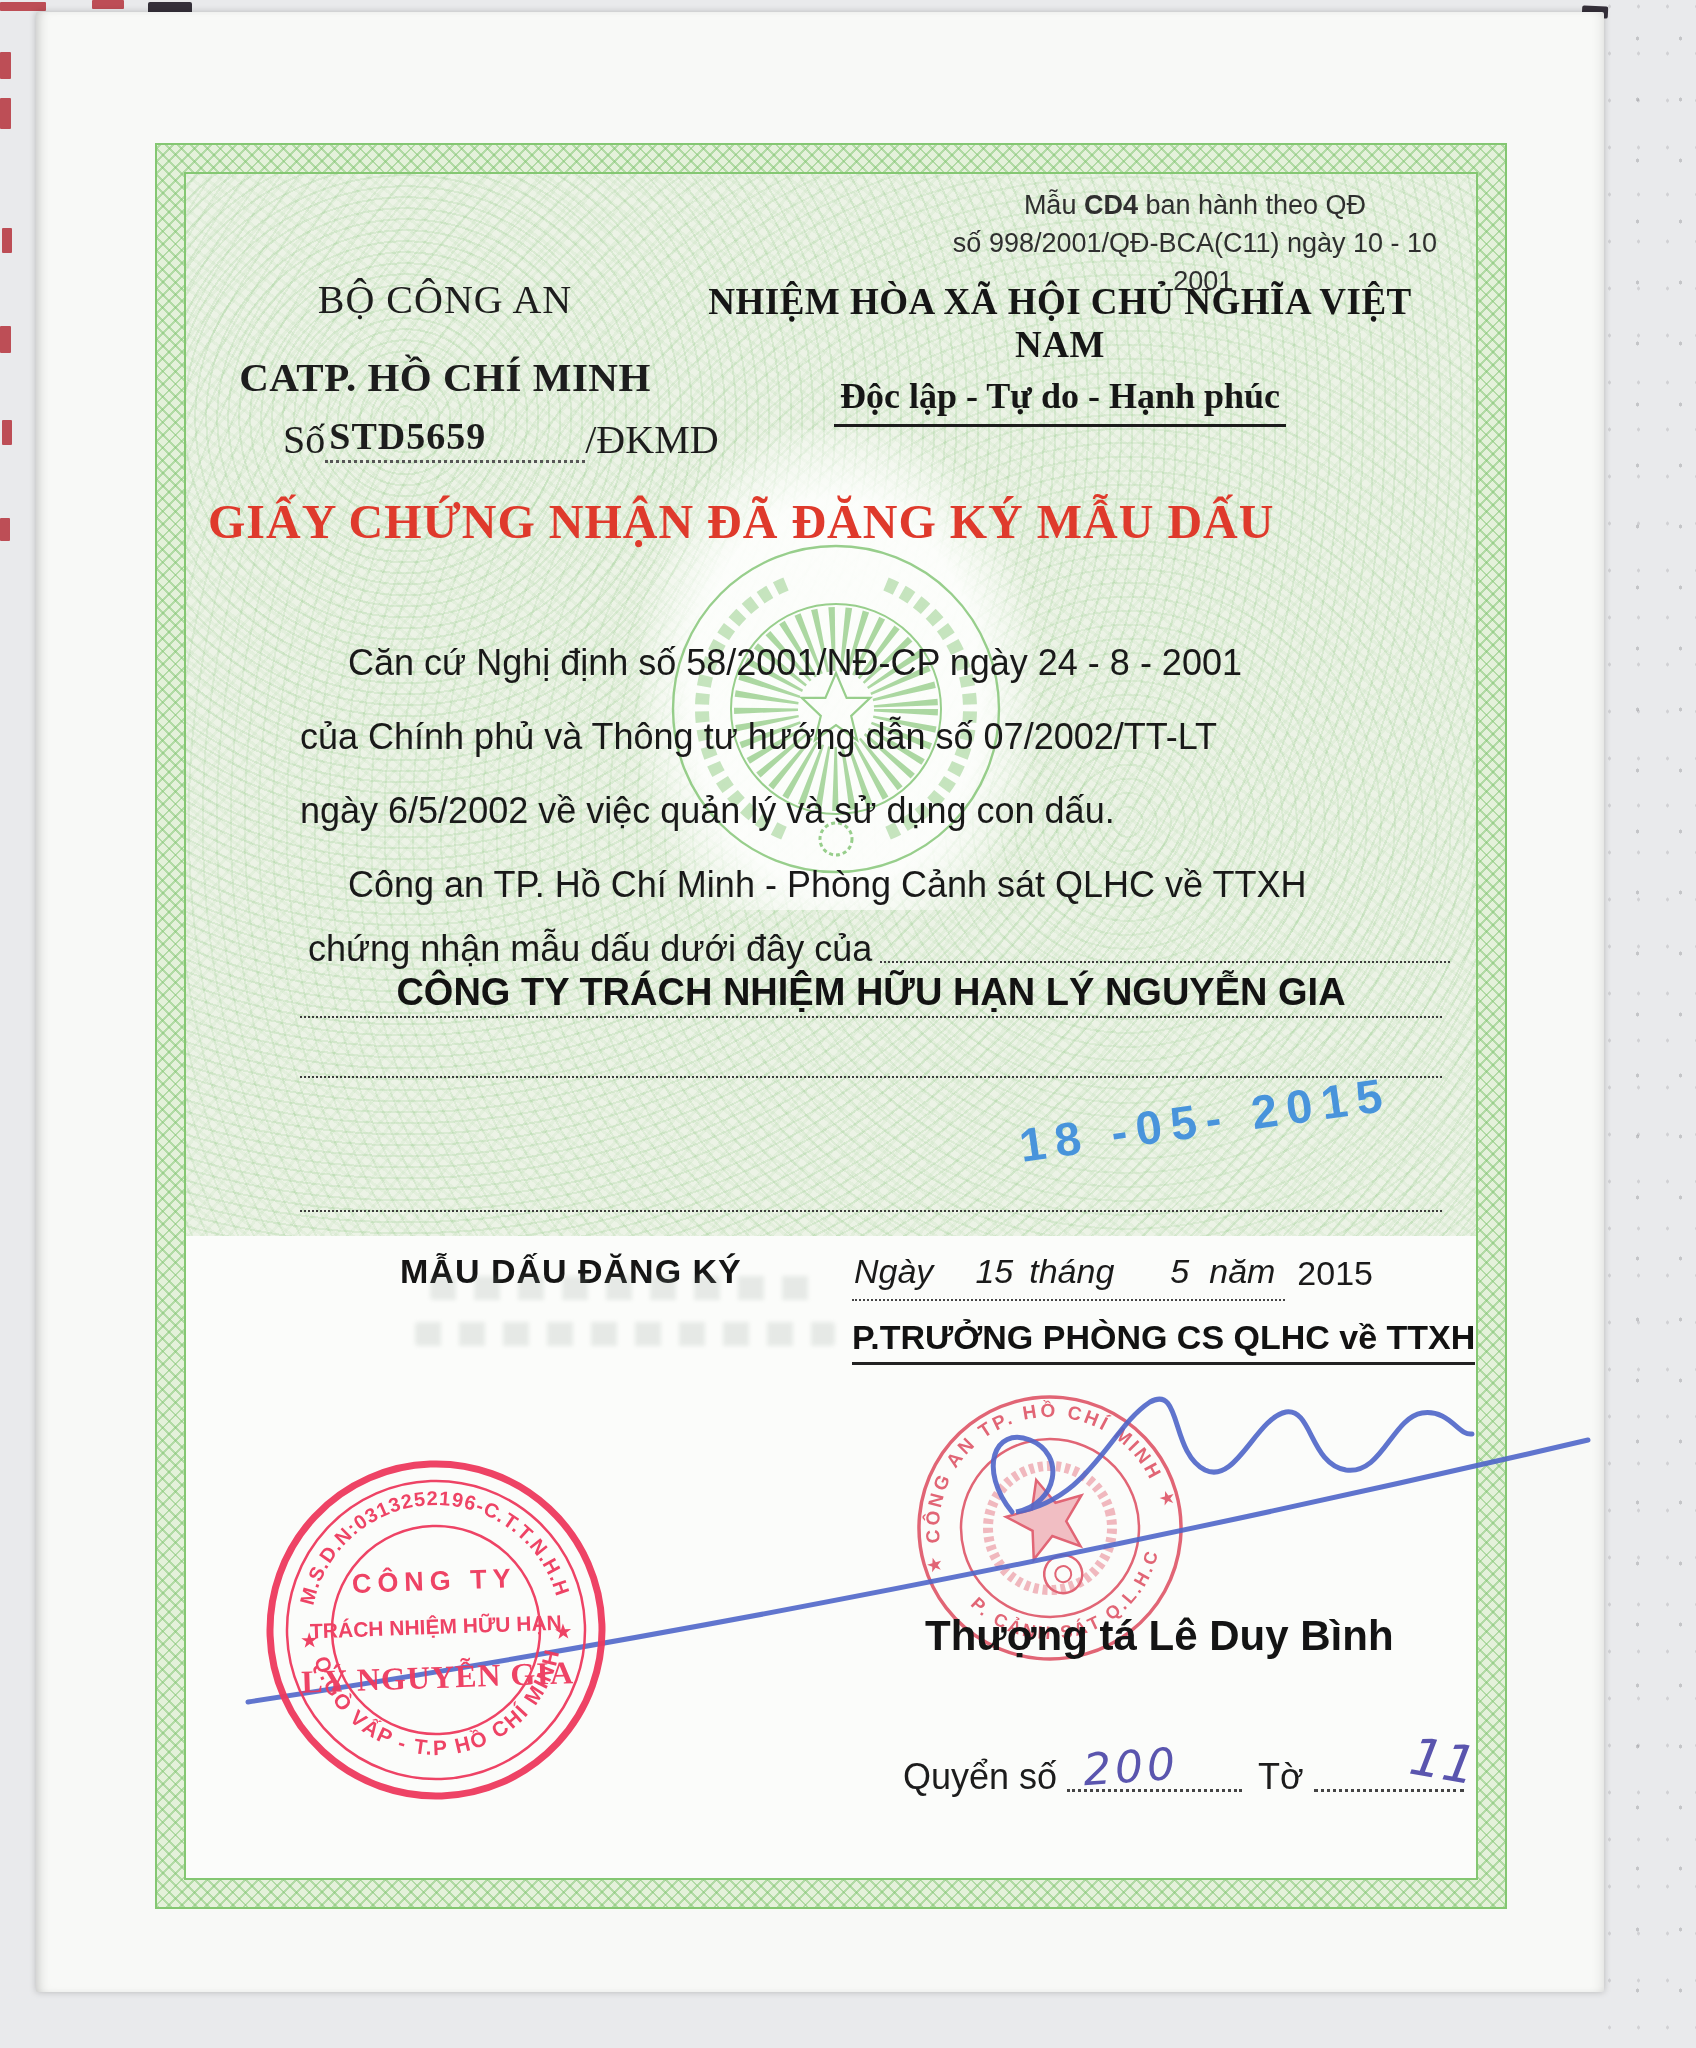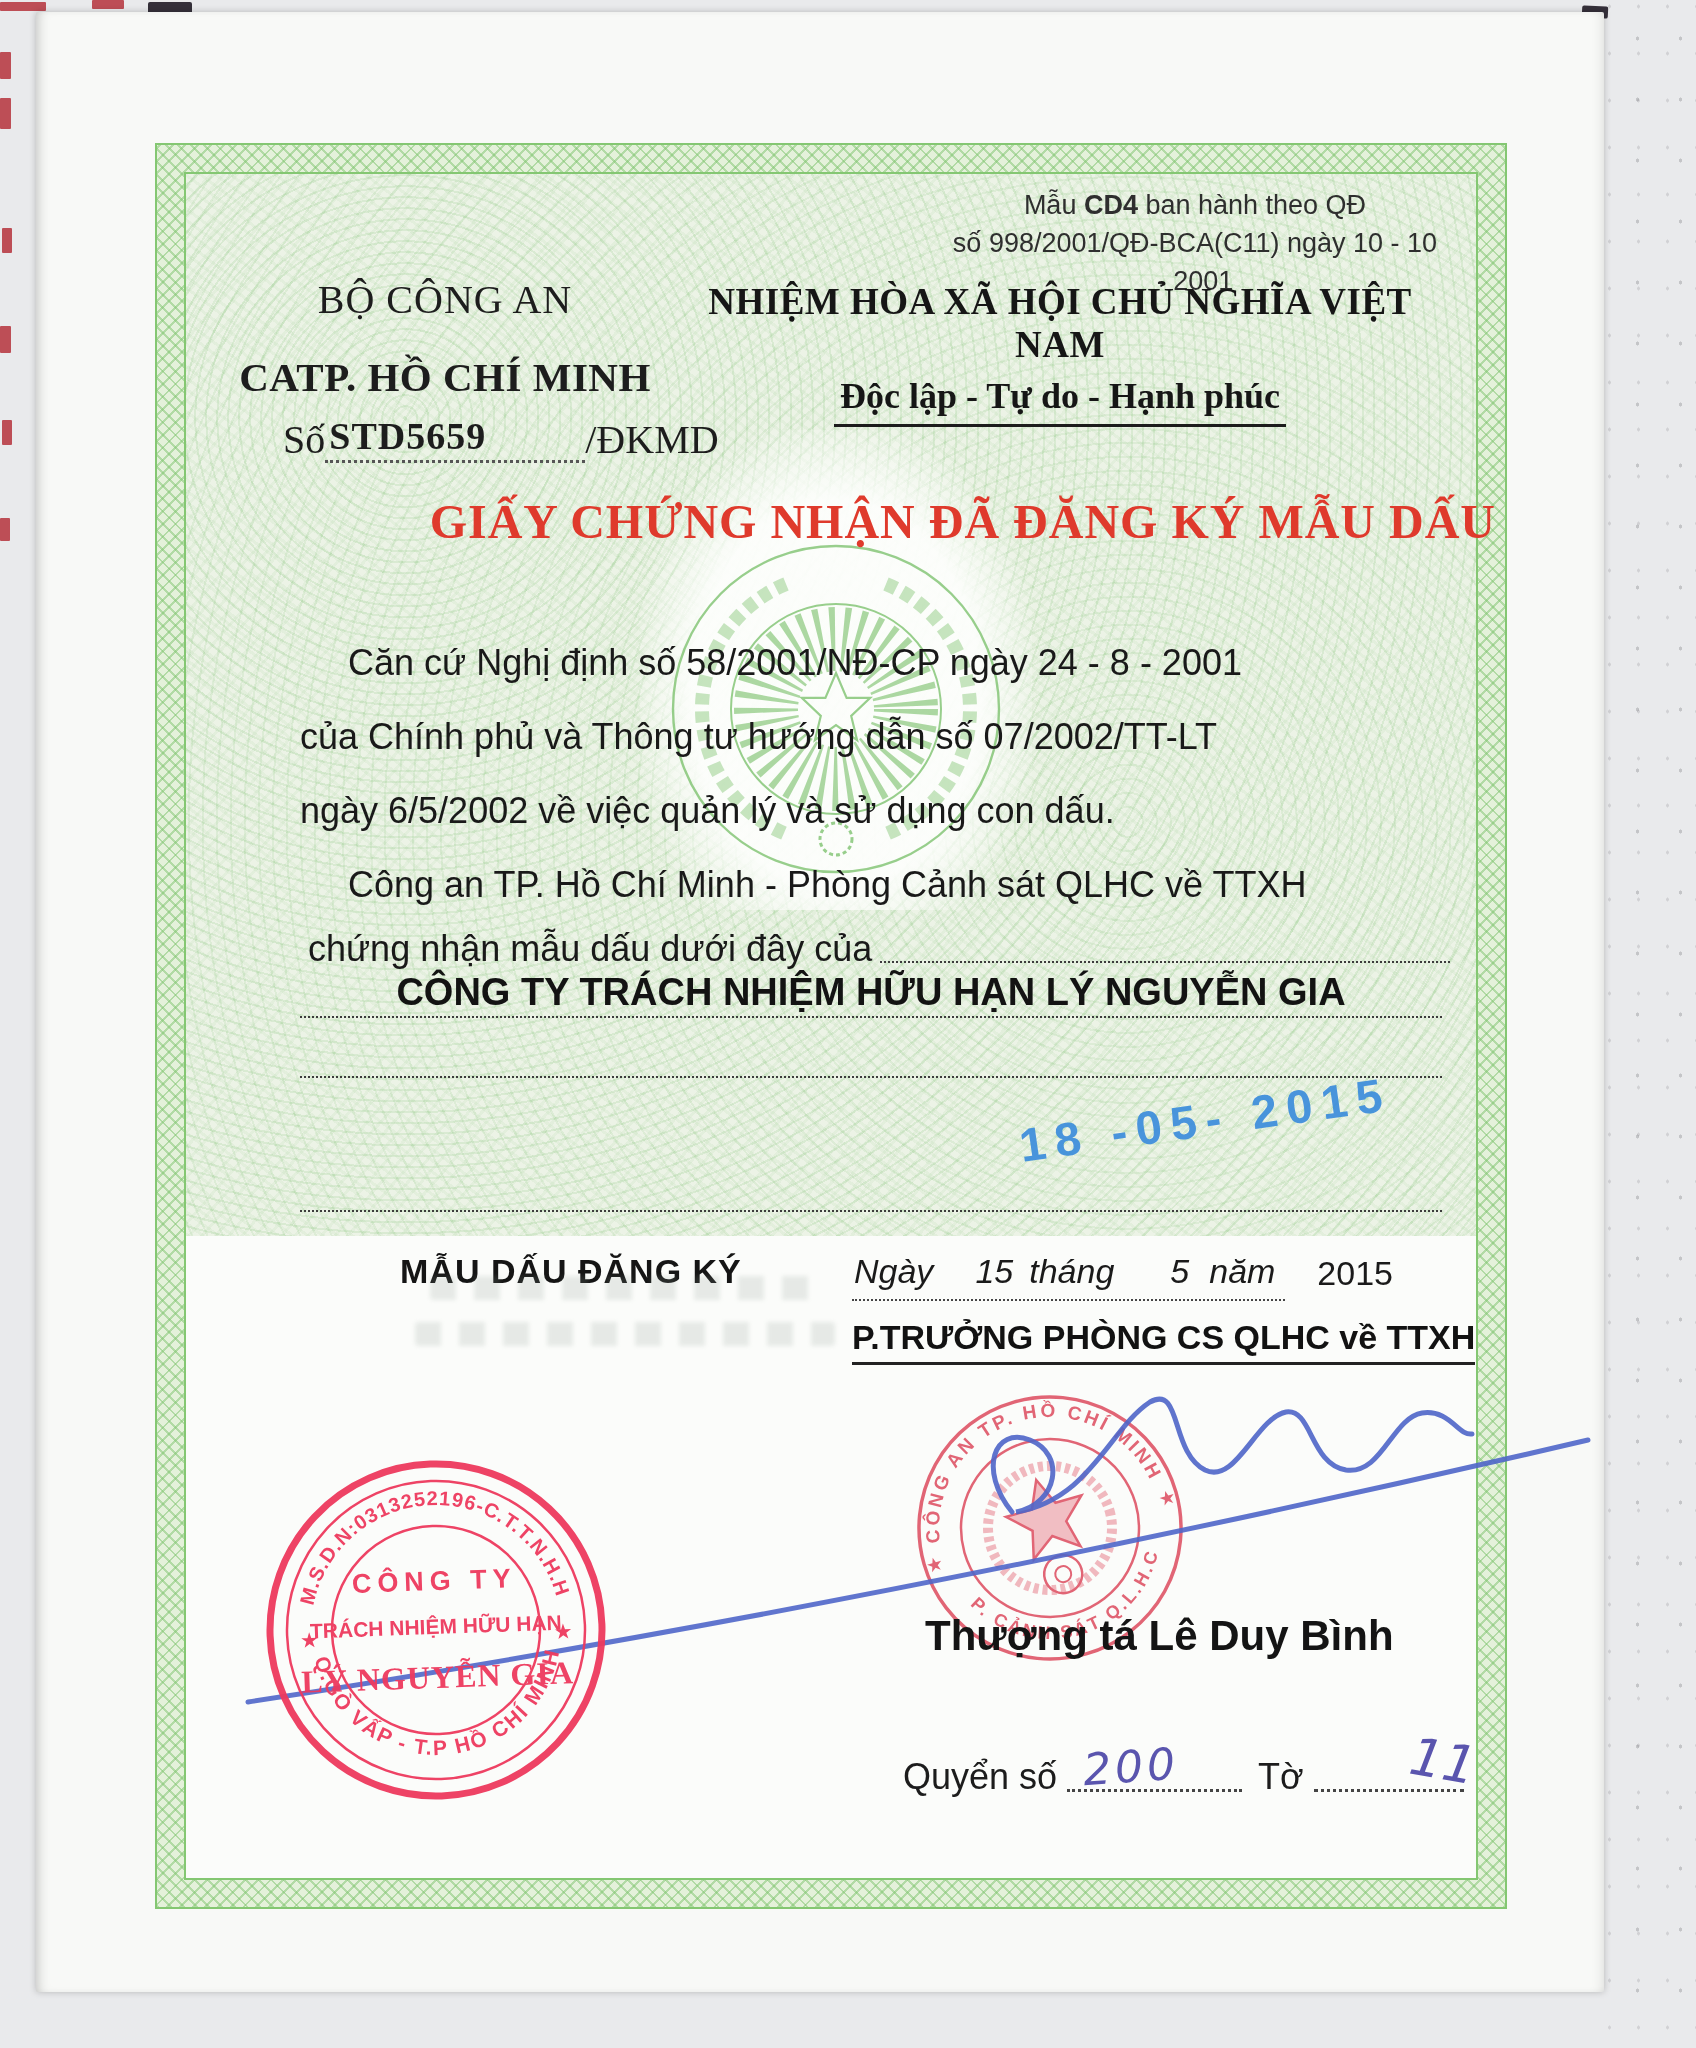--- a/index.html
+++ b/index.html
@@ -42,38 +42,38 @@
   .issuer{left:225px;top:276px;width:440px;text-align:center;color:#1d1d1d;}
   .issuer .ministry{font-size:40px;letter-spacing:1px;}
   .issuer .dept{font-size:41px;font-weight:bold;margin-top:30px;letter-spacing:.5px;}
   .serial-row{left:283px;top:414px;display:flex;align-items:flex-end;color:#1d1d1d;}
   .serial-row .lbl{font-size:40px;}
   .num-wrap{display:inline-block;min-width:250px;border-bottom:3px dotted #555;padding:0 6px 2px 4px;text-align:left;}
   .num-wrap b{font-size:38px;letter-spacing:1px;}
   .republic{left:690px;top:280px;width:740px;text-align:center;color:#161616;}
   .republic .country{font-size:37px;font-weight:bold;letter-spacing:.5px;}
   .motto{display:inline-block;margin-top:9px;font-size:36px;font-weight:bold;border-bottom:3px solid #1c1c1c;padding:0 6px 7px;}
-  .doc-title{left:186px;top:494px;width:1310px;text-align:right;font-family:"Liberation Serif",serif;
+  .doc-title{left:208px;top:494px;width:1310px;text-align:left;font-family:"Liberation Serif",serif;
     font-weight:bold;font-size:48px;letter-spacing:1px;color:#df3a2c;}
 
   .bodyline{font-size:36px;color:#191919;white-space:nowrap;}
   .fill-row{display:flex;align-items:flex-end;}
   .fill-dots{flex:1;border-bottom:2.5px dotted #3c3c3c;margin:0 0 7px 8px;}
   .dotline-empty{border-bottom:2.5px dotted #3c3c3c;height:0;}
   .company-line{left:300px;top:970px;width:1142px;text-align:center;font-weight:bold;font-size:38px;
     line-height:44px;color:#131313;border-bottom:2.5px dotted #3c3c3c;padding-bottom:2px;white-space:nowrap;}
   .date-stamp{left:1018px;top:1092px;font-size:47px;font-weight:bold;color:#3c8ddc;letter-spacing:9px;
     transform:rotate(-8deg);opacity:.92;white-space:nowrap;}
 
   .section-label{left:400px;top:1252px;font-size:34px;font-weight:bold;letter-spacing:1px;color:#151515;}
   .date-row{left:852px;top:1252px;display:flex;align-items:flex-end;font-size:34px;color:#1a1a1a;}
   .date-dotted{display:inline-flex;align-items:flex-end;border-bottom:2.5px dotted #444;padding:0 10px 8px 2px;}
   .date-dotted .w{font-style:italic;}
   .gap-a{width:42px;} .gap-b{width:56px;} .gap-c{width:16px;} .gap-d{width:20px;}
-  .year-part{margin-left:32px;padding-bottom:8px;}
+  .year-part{margin-left:12px;padding-bottom:8px;}
   .signer-title{left:852px;top:1318px;font-size:34px;font-weight:bold;color:#121212;
     border-bottom:3px solid #222;padding-bottom:5px;white-space:nowrap;}
   .signer-name{left:925px;top:1612px;font-size:42px;font-weight:bold;color:#141414;white-space:nowrap;}
   .ghost{filter:blur(2px);border-radius:4px;opacity:.5;
     background:repeating-linear-gradient(90deg,rgba(135,150,140,.35) 0 26px,transparent 26px 44px);}
 
   .book-row{left:903px;top:1756px;display:flex;align-items:flex-end;font-size:36px;color:#1c1c1c;}
   .book-row .dotseg{position:relative;border-bottom:3px dotted #444;height:0;align-self:flex-end;margin:0 6px 6px 10px;}
   .seg-a{width:175px;} .seg-b{width:150px;}
   .hand{position:absolute;font-style:italic;color:#5a55ae;font-family:"DejaVu Sans",sans-serif;}

